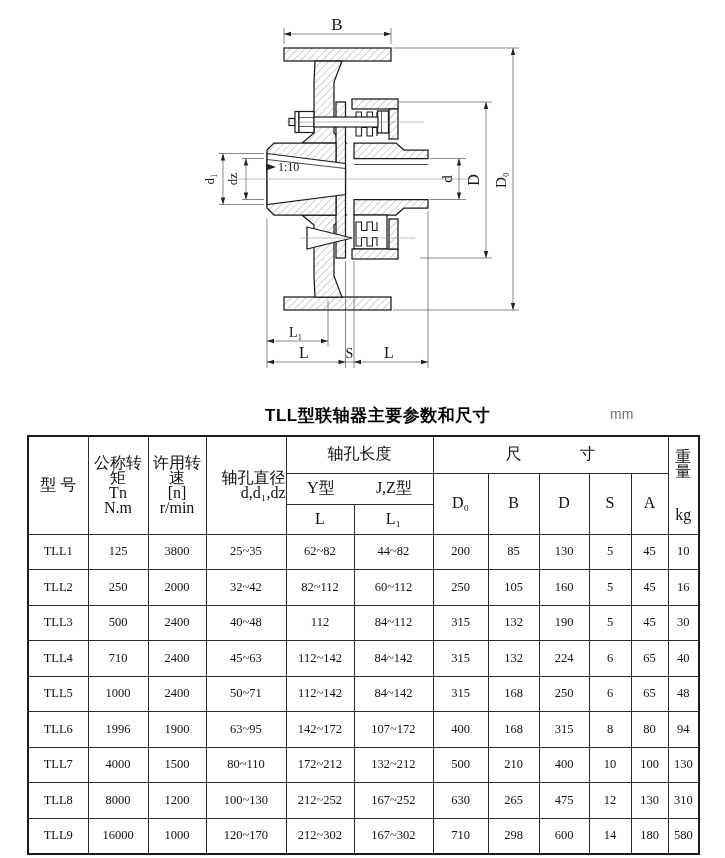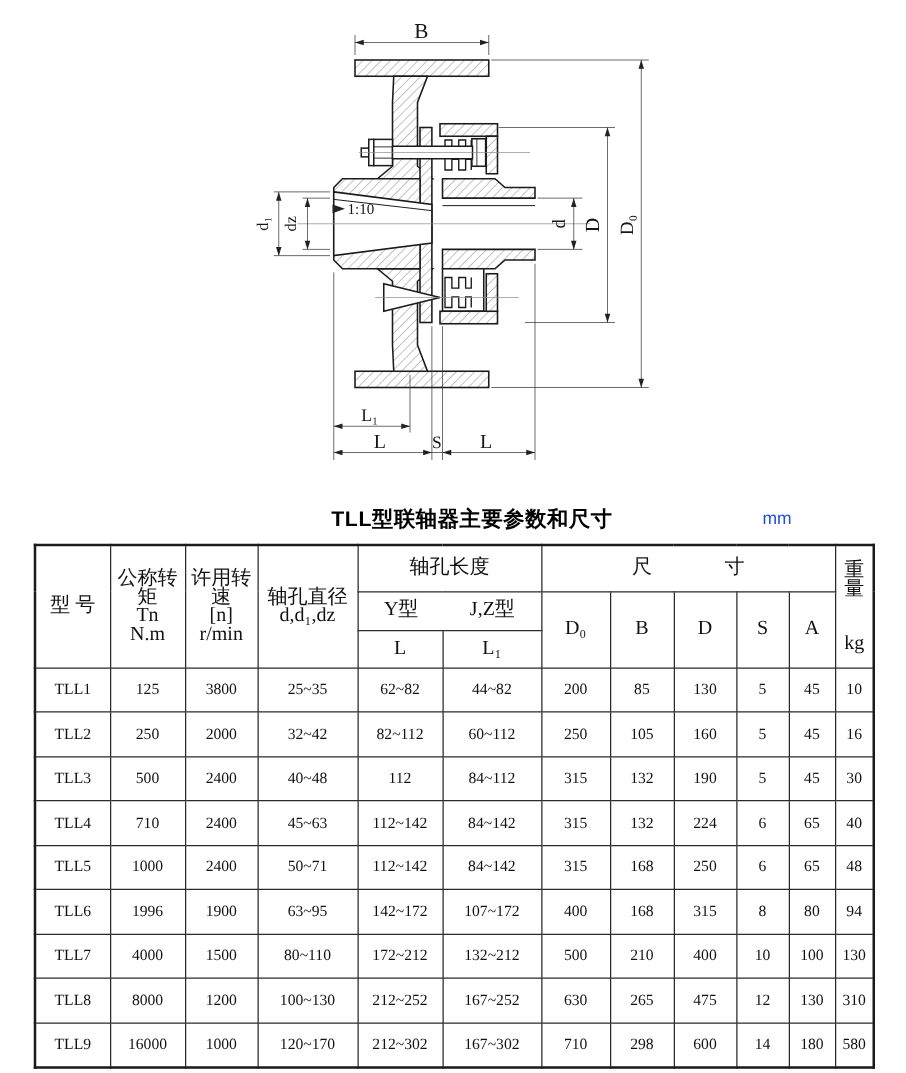--- a/index.html
+++ b/index.html
@@ -4,30 +4,30 @@
 <style>
   html,body{margin:0;padding:0;background:#fff;}
   #page{position:relative;width:725px;height:858px;background:#ffffff;overflow:hidden;
         font-family:"Liberation Serif","DejaVu Serif",serif;color:#111;}
   #drawing{position:absolute;left:0;top:0;}
   .dim-text{font-family:"Liberation Serif","DejaVu Serif",serif;fill:#161616;}
   #title-row{position:absolute;left:0;top:402px;width:574px;height:26px;}
   #main-title{position:absolute;left:265px;top:2px;font-family:"Liberation Sans","DejaVu Sans",sans-serif;
               font-weight:bold;font-size:17px;letter-spacing:.5px;color:#000;}
   #unit-label{position:absolute;left:610px;top:4px;font-family:"Liberation Sans","DejaVu Sans",sans-serif;
-              font-size:14px;color:#1d4ed8;}
+              font-size:14px;color:#737373;}
   table#spec{position:absolute;left:27px;top:435px;width:671px;border-collapse:collapse;
              table-layout:fixed;border:2px solid #1a1a1a;}
   #spec th,#spec td{border:1px solid #2a2a2a;text-align:center;vertical-align:middle;
              font-weight:normal;padding:0;overflow:hidden;}
   #spec thead th{font-size:16px;line-height:1.3;}
   #spec tbody td{font-size:12.5px;height:34.5px;}
   tr.h1{height:37px;} tr.h2{height:31px;} tr.h3{height:30px;}
   .stack div{line-height:15px;}
-  .bore-th div{line-height:15px;} .bore-th .gap{}
+  .bore-th div{line-height:15px;text-align:right;} .bore-th .gap{}
   .weight-th div{line-height:15px;} .weight-th .gap{margin-top:28px;}
   .type-th{padding:0 6px;margin-left:48px;} .type-th .flex{display:flex;justify-content:space-around;align-items:center;}
   .size-th .flex{display:flex;justify-content:center;gap:58px;}
 </style>
 </head>
 <body>
 
 <div id="page">
 
   <svg id="drawing" width="725" height="398" viewBox="0 0 725 398">

